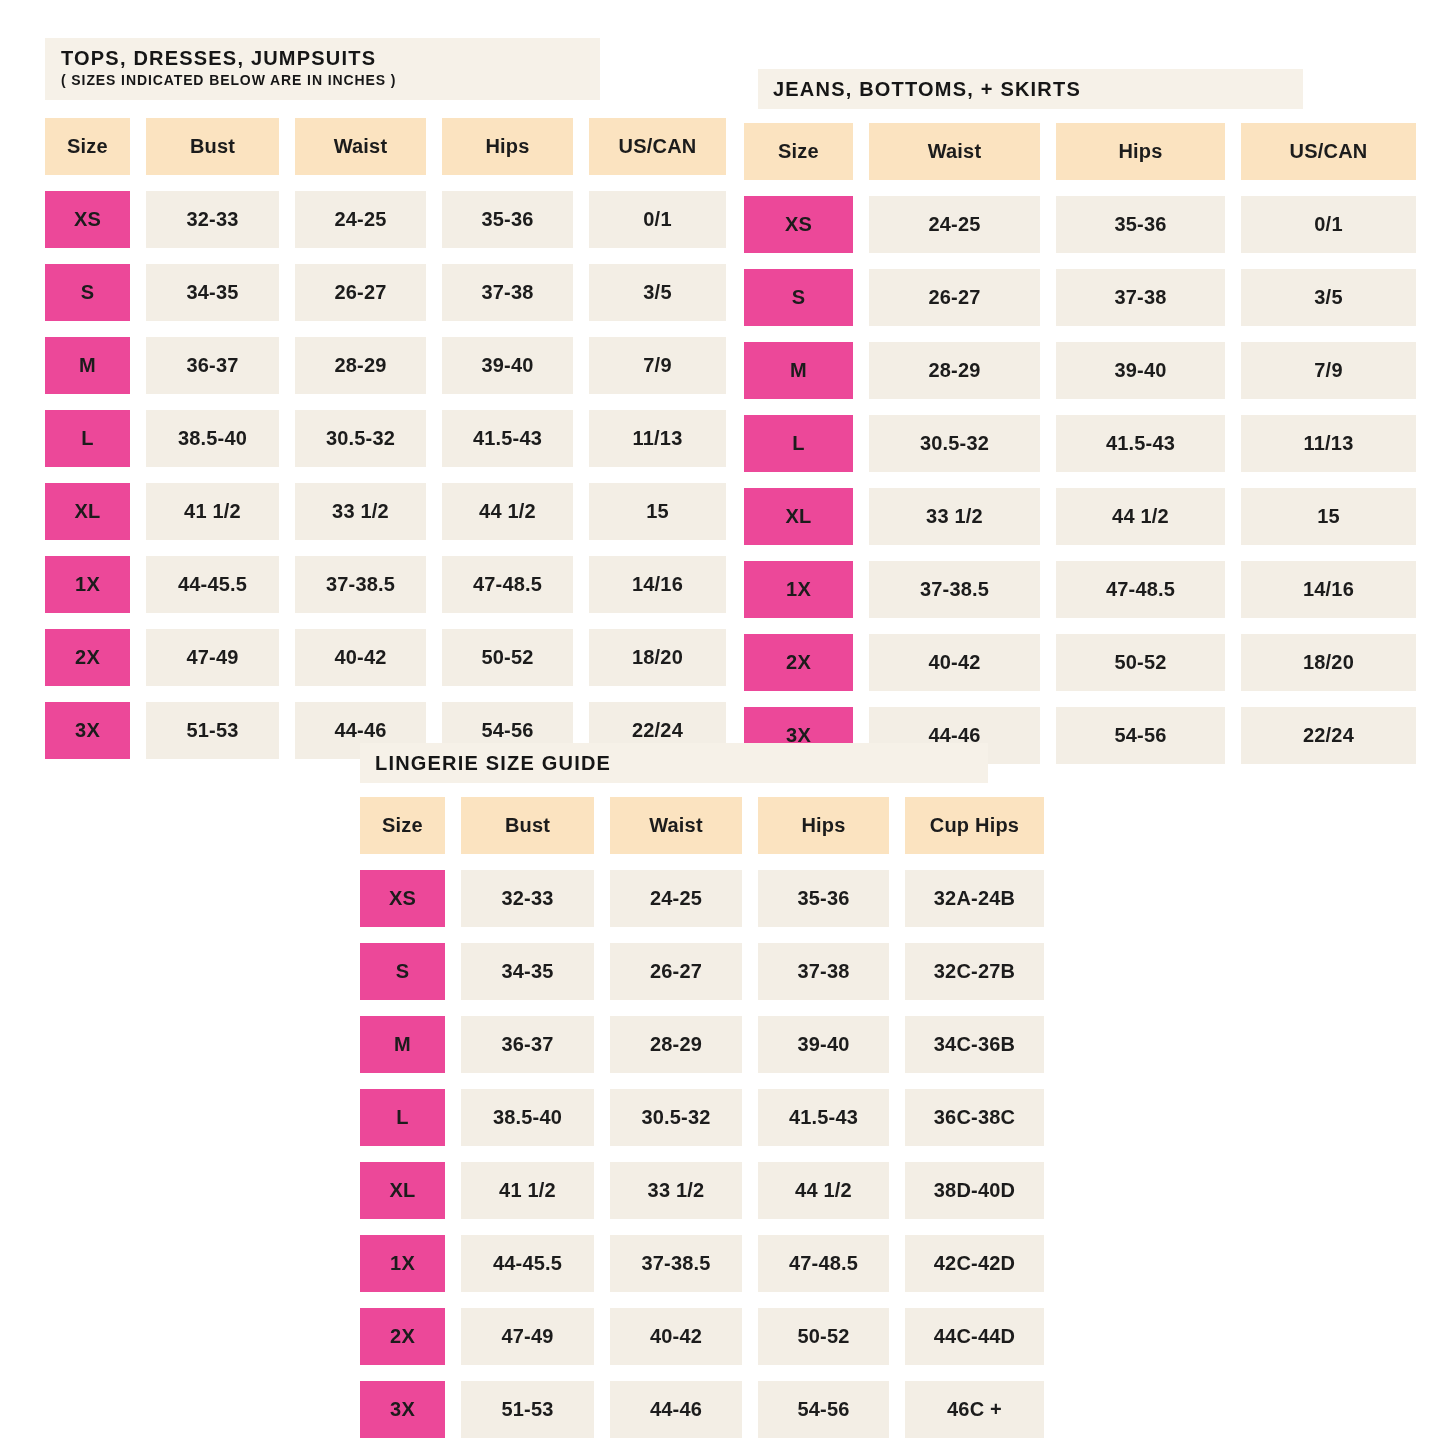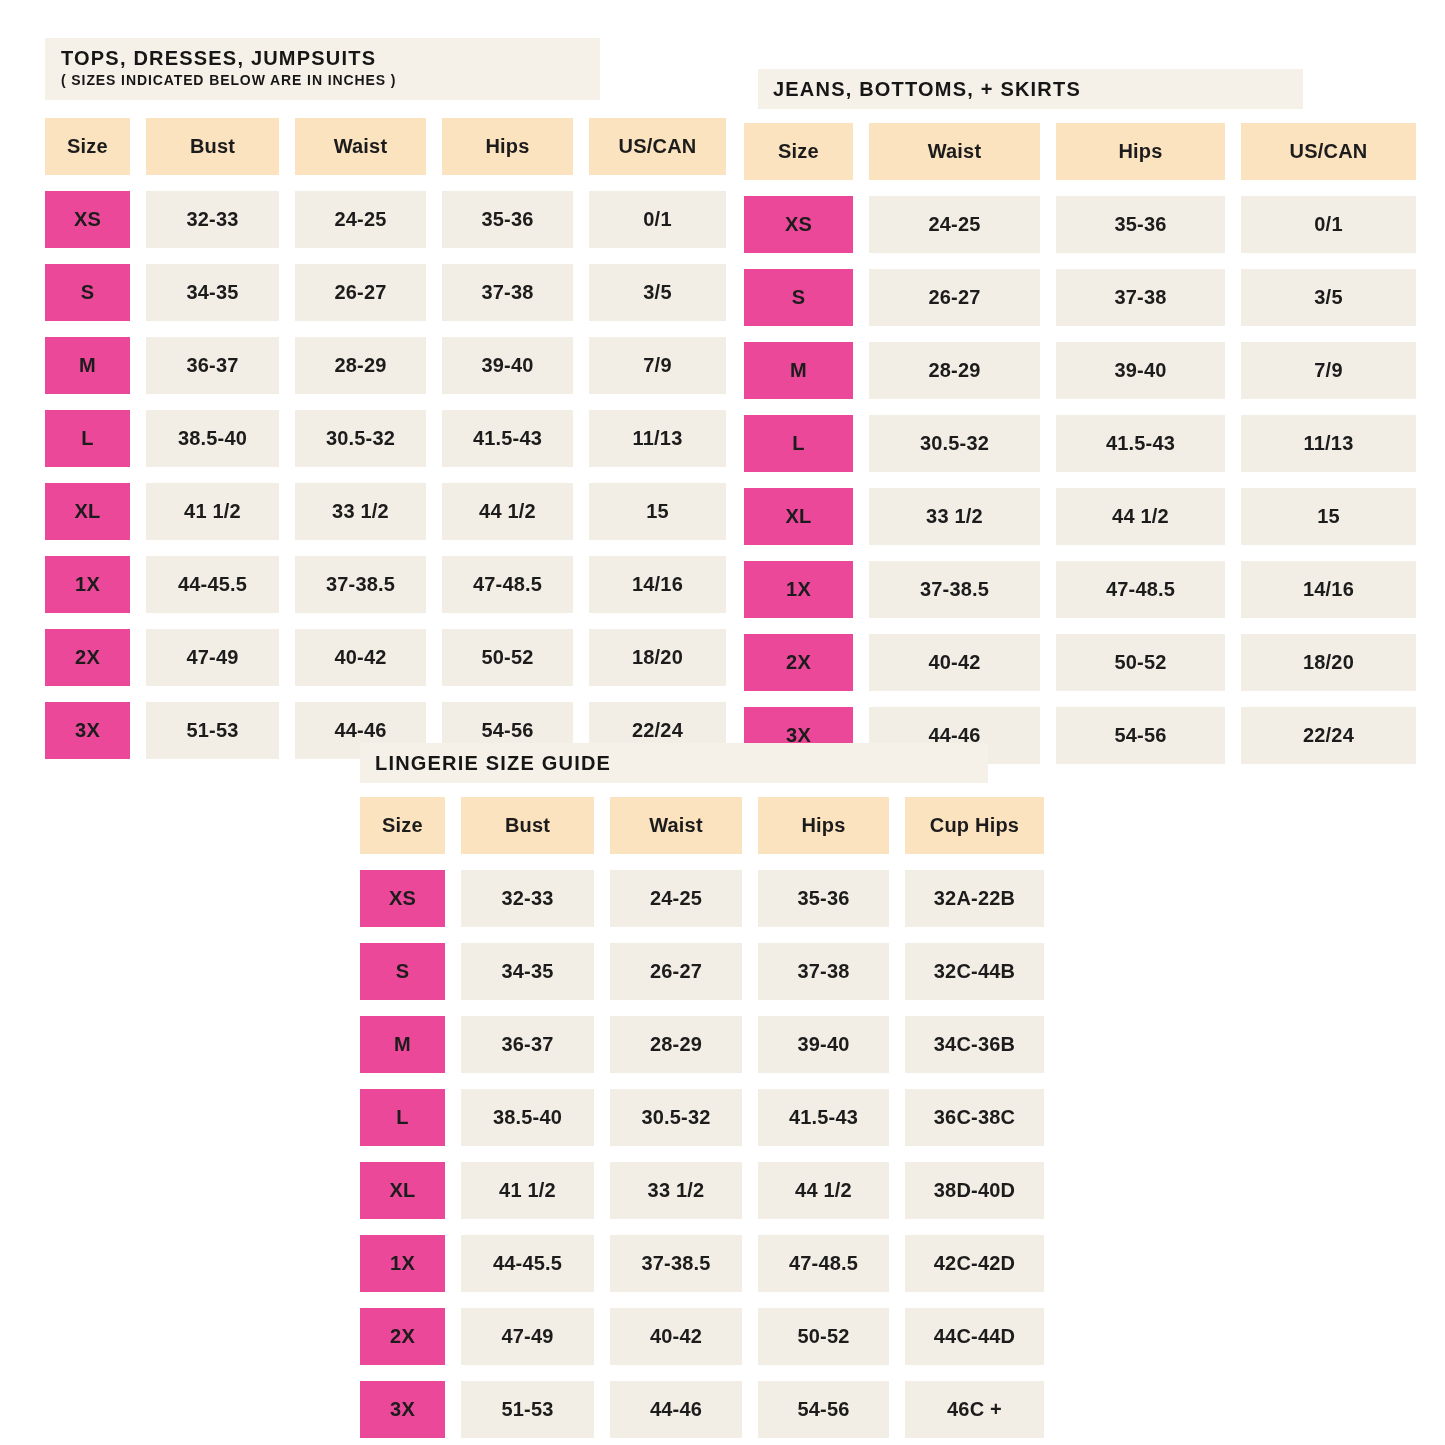--- a/index.html
+++ b/index.html
@@ -164,26 +164,26 @@
   <div class="grid" style="left:360px; top:797px; grid-template-columns:85px 133px 132px 131px 139px;">
       <div class="cell head">Size</div>
       <div class="cell head">Bust</div>
       <div class="cell head">Waist</div>
       <div class="cell head">Hips</div>
       <div class="cell head">Cup Hips</div>
       <div class="cell rowlabel">XS</div>
       <div class="cell data">32-33</div>
       <div class="cell data">24-25</div>
       <div class="cell data">35-36</div>
-      <div class="cell data">32A-22B</div>
+      <div class="cell data">32A-24B</div>
       <div class="cell rowlabel">S</div>
       <div class="cell data">34-35</div>
       <div class="cell data">26-27</div>
       <div class="cell data">37-38</div>
-      <div class="cell data">32C-44B</div>
+      <div class="cell data">32C-27B</div>
       <div class="cell rowlabel">M</div>
       <div class="cell data">36-37</div>
       <div class="cell data">28-29</div>
       <div class="cell data">39-40</div>
       <div class="cell data">34C-36B</div>
       <div class="cell rowlabel">L</div>
       <div class="cell data">38.5-40</div>
       <div class="cell data">30.5-32</div>
       <div class="cell data">41.5-43</div>
       <div class="cell data">36C-38C</div>

